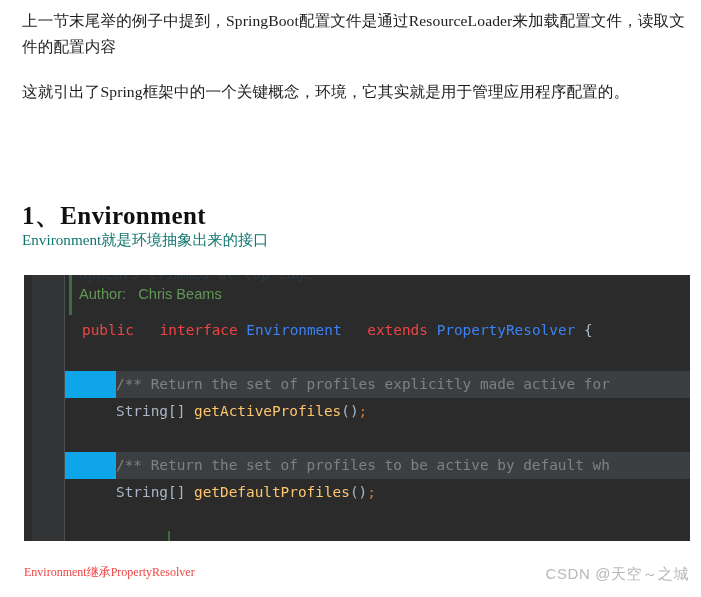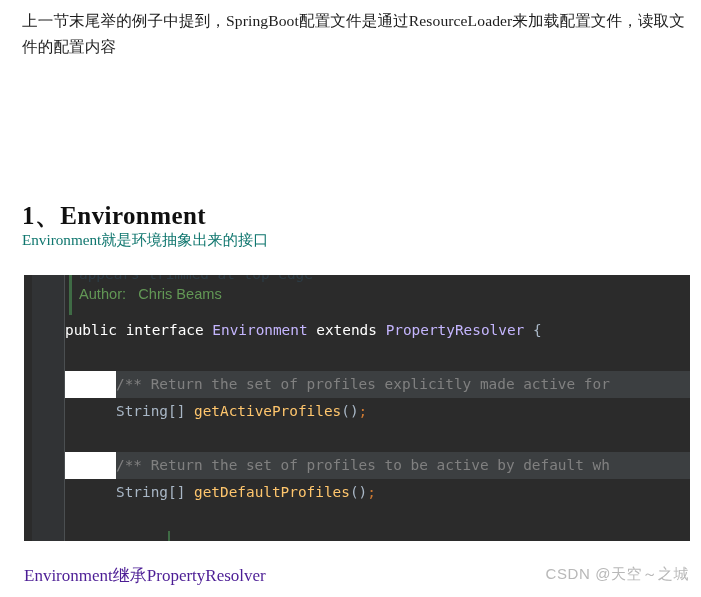--- a/index.html
+++ b/index.html
@@ -120,46 +120,46 @@
     height: 27px;
     line-height: 27px;
     font-size: 14.4px;
     white-space: pre;
     letter-spacing: 0px;
   }
   .ind1 { padding-left: 14px; }
   .ind2 { padding-left: 51px; }
 
   .folded {
-    background: #ffffff;
+    background: #0ea5e9;
   }
   .folded-inner {
     display: inline-block;
     background: #3c3f41;
     padding-right: 400px;
   }
 
-  .tok-kw      { color: #ffffff; }
+  .tok-kw      { color: #ef4444; margin-left: 17px; }
   .tok-type    { color: #a9b7c6; }
-  .tok-ident   { color: #c4b5fd; }
+  .tok-ident   { color: #3b82f6; }
   .tok-method  { color: #ffc66d; }
   .tok-punct   { color: #a9b7c6; }
   .tok-semi    { color: #cc7832; }
   .tok-comment { color: #808080; }
   .tok-faint   { color: #2f4f63; }
 
   .doc-label { color: #629755; font-family: "Liberation Sans", "DejaVu Sans", sans-serif; font-size: 14.6px; }
 
   
   .caption {
     position: absolute;
     left: 24px;
     top: 564px;
-    font-size: 17px;
-    color: #4c1d95;
+    font-size: 12px;
+    color: #ef4444;
     font-family: "Liberation Serif", "DejaVu Serif", serif;
   }
 
   
   .watermark {
     position: absolute;
     right: 12px;
     top: 565px;
     font-size: 15px;
     color: #b8b8b8;
@@ -168,20 +168,21 @@
     user-select: none;
   }
 </style>
 </head>
 <body>
 
 <div class="page">
 
   <div class="prose">
     <p class="para">上一节末尾举的例子中提到，SpringBoot配置文件是通过ResourceLoader来加载配置文件，读取文件的配置内容</p>
+    <p class="para">这就引出了Spring框架中的一个关键概念，环境，它其实就是用于管理应用程序配置的。</p>
   </div>
 
   <h2 class="section-heading">1、Environment</h2>
 
   <div class="lead-line">Environment就是环境抽象出来的接口</div>
 
   <div class="code-block">
     <div class="gutter"></div>
     <div class="gutter-edge"></div>
 

